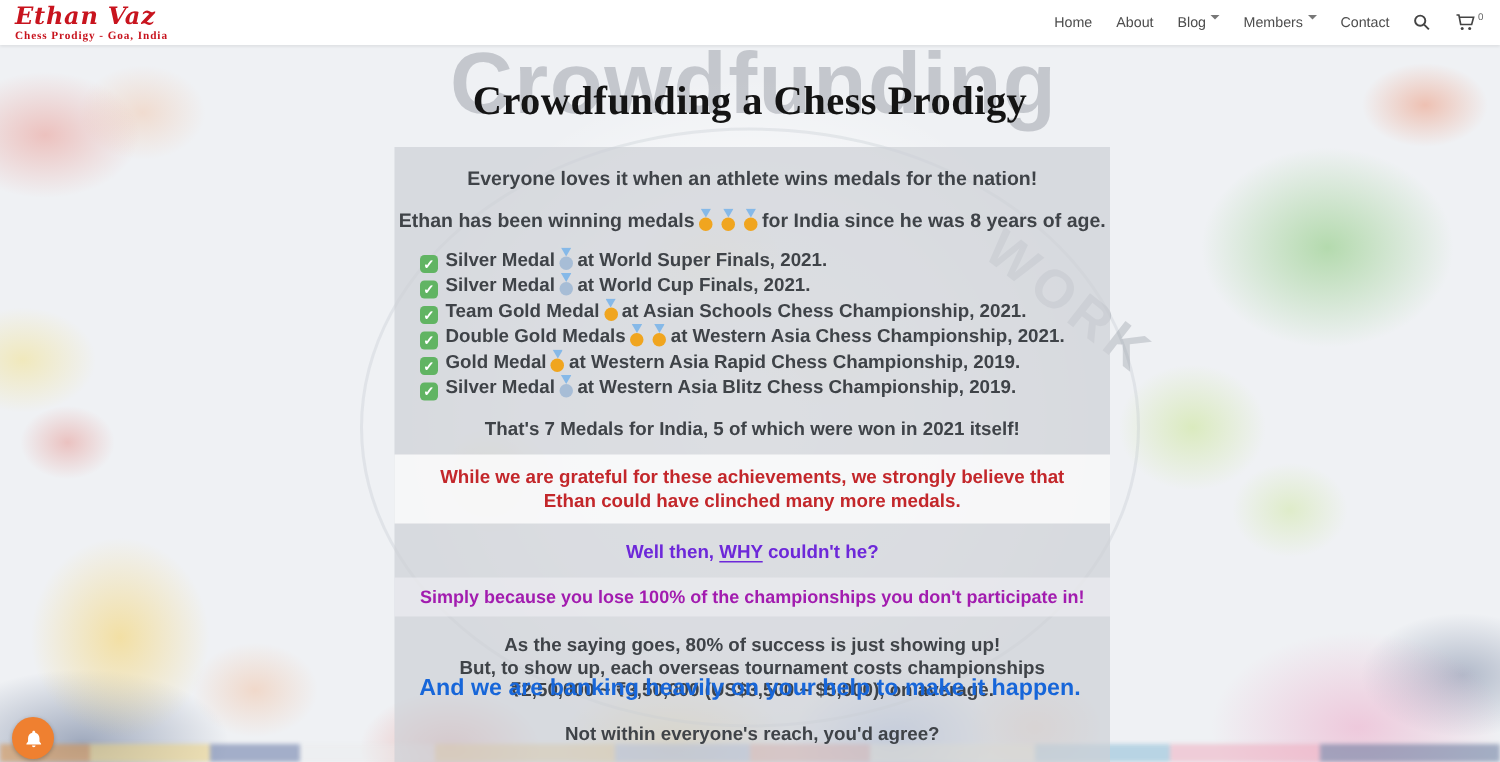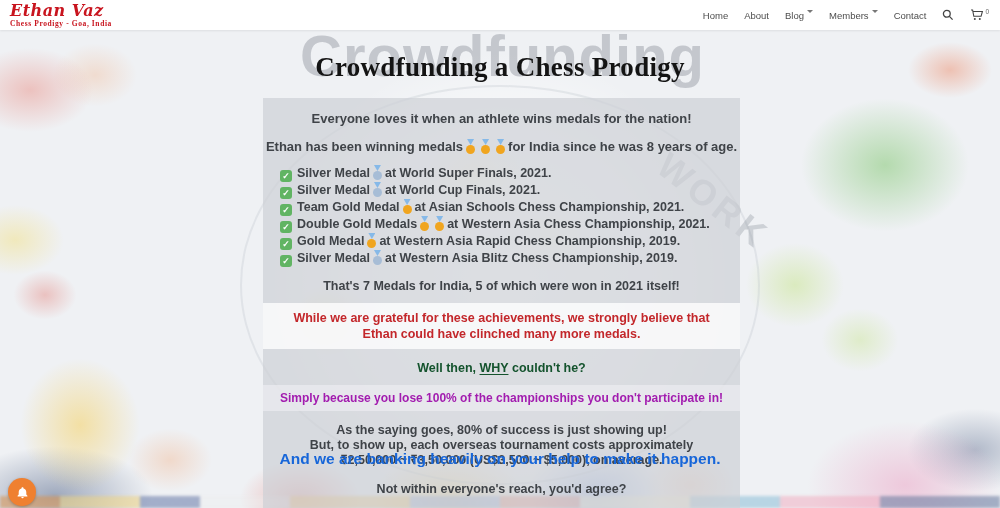--- a/index.html
+++ b/index.html
@@ -95,21 +95,21 @@
   }
   .medal { position:relative; display:inline-block; width:11px; height:15px; margin:0 2px; vertical-align:-3px; }
   .medal::before { content:""; position:absolute; top:0; left:2px; width:7px; height:6px;
     background:#86b9e8; clip-path:polygon(0 0,100% 0,50% 100%); }
   .medal::after { content:""; position:absolute; bottom:0; left:1px; width:9px; height:9px; border-radius:50%; }
   .medal.gold::after { background:#f0a51f; }
   .medal.silver::after { background:#a7bdd6; }
   .p-summary { font-size:12.5px; margin-top:12px; }
   .band-white { margin-top:10px; background:rgba(255,255,255,.78); padding:7px 26px; }
   .p-grateful { font-size:12.5px; color:#c3272b; line-height:16px; }
-  .p-why { font-size:12.5px; color:#14532d; margin-top:12px; }
+  .p-why { font-size:12.5px; color:#6d28d9; margin-top:12px; }
   .p-why u { text-underline-offset:2px; }
   .band-gray { margin-top:10px; background:rgba(236,237,241,.70); padding:6px 8px; }
   .p-simply { font-size:12px; color:#a21caf; }
   .p-saying { font-size:12.5px; margin-top:12px; line-height:15px; }
   .p-saying span { display:block; }
   .p-reach { font-size:12.5px; margin-top:14px; }
 
   .help-text {
     position:absolute; top:419px; left:0; width:1000px; z-index:2; text-align:center;
     font-weight:bold; font-size:15.5px; line-height:19.5px; color:#1766d9;
@@ -195,21 +195,21 @@
     </div>
 
     <p class="p-why"><span>Well then, </span><u>WHY</u><span> couldn't he?</span></p>
 
     <div class="band-gray">
       <p class="p-simply">Simply because you lose 100% of the championships you don't participate in!</p>
     </div>
 
     <p class="p-saying">
       <span>As the saying goes, 80% of success is just showing up!</span>
-      <span>But, to show up, each overseas tournament costs approximately</span>
+      <span>But, to show up, each overseas tournament costs championships</span>
       <span>₹2,50,000 ~ ₹3,50,000 (US$3,500 ~ $5,000), on average.</span>
     </p>
 
     <p class="p-reach">Not within everyone's reach, you'd agree?</p>
   </div>
 
   <div class="help-text">
     <span>And we are banking heavily on your help to make it happen.</span>
   </div>
 

